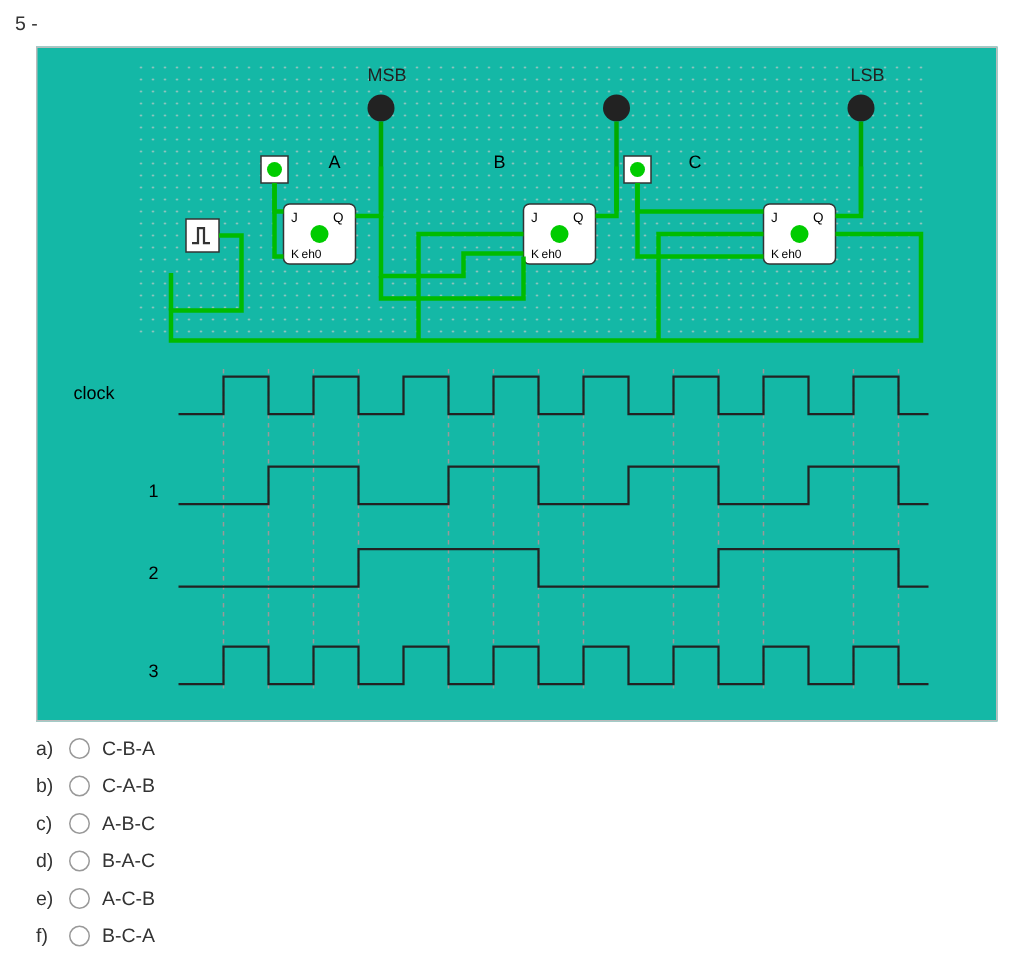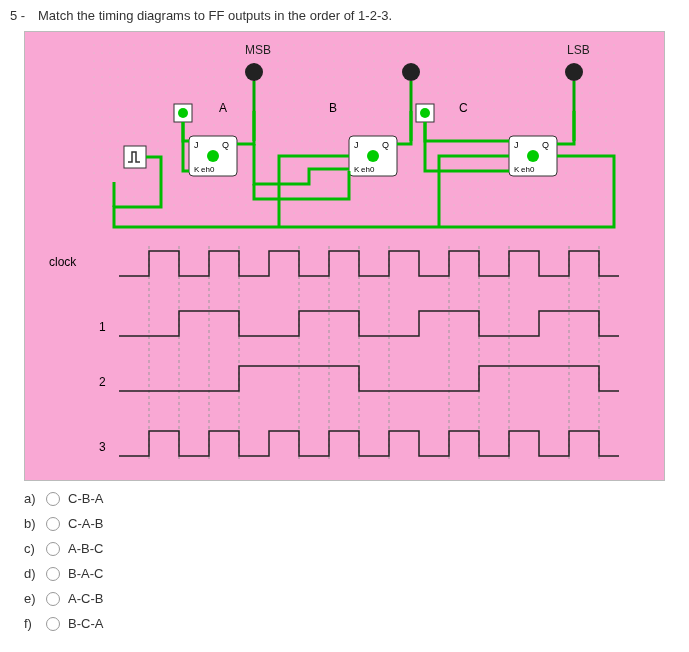--- a/index.html
+++ b/index.html
@@ -16,21 +16,21 @@
       display: flex;
       gap: 8px;
       margin-bottom: 8px;
     }
     .qnum { min-width: 20px; }
     .qtext {}
     .figure {
       border: 1px solid #bbb;
       margin: 0 14px 10px 14px;
       padding: 4px;
-      background: #f9a8d4;
+      background: #14b8a6;
     }
     .figure svg { display: block; }
     .options {
       margin-left: 14px;
     }
     .option-row {
       display: flex;
       align-items: center;
       gap: 8px;
       margin-bottom: 10px;
@@ -42,21 +42,20 @@
       border: 1px solid #999;
       border-radius: 50%;
       display: inline-block;
     }
   </style>
 </head>
 <body>
 
 <div class="question-row">
   <span class="qnum">5 -</span>
-  <span class="qtext">Match the timing diagrams to  FF outputs in the order of 1-2-3.</span>
 </div>
 
 <div class="figure">
   <svg width="620" height="440">
 
     <defs>
       <pattern id="dots" width="8" height="8" patternUnits="userSpaceOnUse">
         <circle cx="1" cy="1" r="0.6" fill="#c8c8c8"></circle>
       </pattern>
     </defs>

